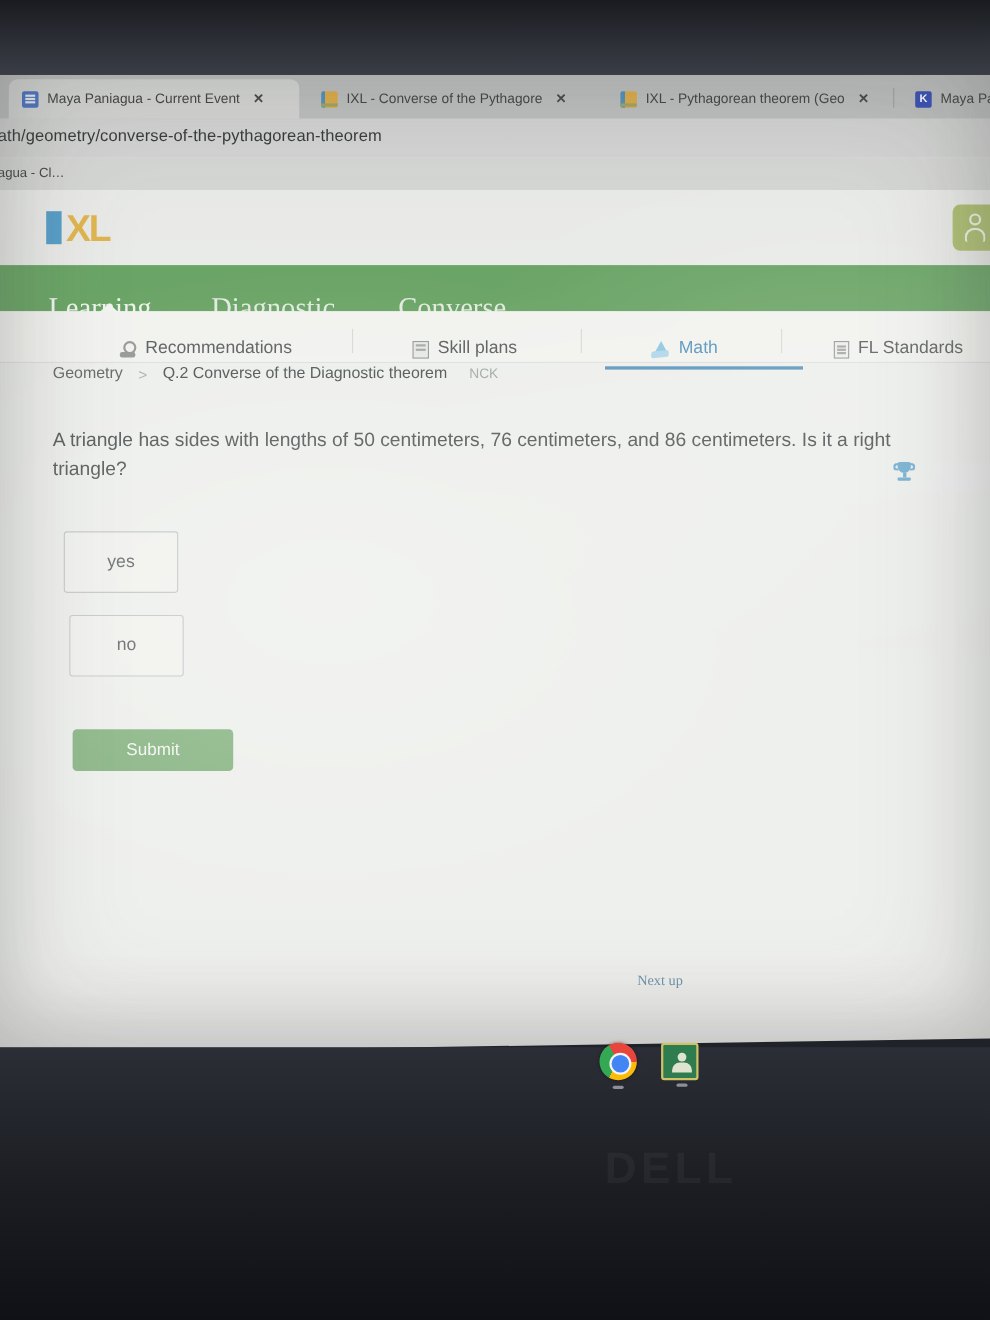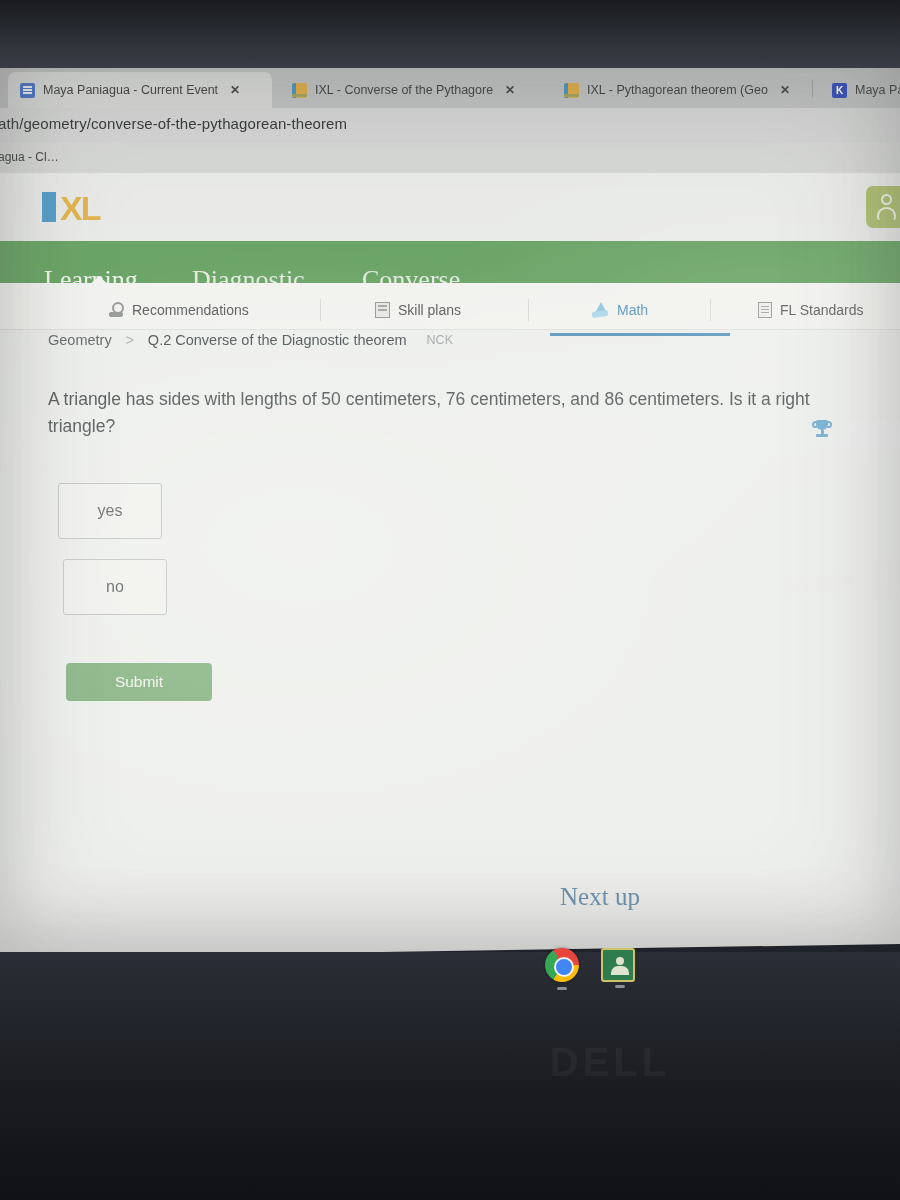--- a/index.html
+++ b/index.html
@@ -116,22 +116,22 @@
           font-family:"Liberation Serif", serif; }
   #gnav-learning { left:44px; }
   #gnav-diagnostic { left:192px; color:#dfeadd; }
   #gnav-analytics { left:362px; color:#dfeadd; }
   #gnav-pointer { position:absolute; left:88px; top:103px; width:0; height:0;
       border-left:11px solid transparent; border-right:11px solid transparent;
       border-bottom:10px solid #f2f3ef; }
 
   #subnav { position:absolute; left:0; top:110px; width:900px; height:47px;
             background:#f1f2ee; border-bottom:1px solid #dcdedb; }
-  .subtab { position:absolute; top:10px; height:33px; display:flex; align-items:center;
-            gap:8px; font-size:14px; color:#4c5150; }
+  .subtab { position:absolute; top:10px; height:33px; display:flex; align-items:flex-end;
+            gap:8px; font-size:16px; color:#4c5150; }
   .subtab.active { color:#3e8fc4; }
   .subtab .underline { position:absolute; left:-42px; bottom:-10px; width:180px; height:3px;
             background:#3e8fc4; }
   .subdiv { position:absolute; top:16px; width:1px; height:22px; background:#d3d6d2; }
   #st1 { left:108px; } #st2 { left:375px; } #st3 { left:592px; } #st4 { left:758px; }
   .ico-rec { width:16px; height:16px; position:relative; }
   .ico-rec::before{content:"";position:absolute;left:4px;top:0;width:8px;height:8px;
      border:2px solid #8d918c;border-radius:50%;}
   .ico-rec::after{content:"";position:absolute;left:1px;top:10px;width:14px;height:5px;
      background:#8d918c;border-radius:2px;}
@@ -176,21 +176,21 @@
          display:flex; align-items:center; justify-content:center;
          font-size:16px; color:#4a5052; }
   #opt-yes { width:104px; height:56px; margin-bottom:20px; }
   #opt-no  { width:104px; height:56px; margin-left:5px; }
 
   #submit { position:absolute; left:66px; top:595px; width:146px; height:38px;
             background:#70ad6a; border-radius:4px; display:flex; align-items:center;
             justify-content:center; font-size:15.5px; color:#f2f6ef; }
 
   #nextup { position:absolute; left:520px; top:815px; width:160px; text-align:center;
-            font-size:25px; color:#4a7ea6; font-family:"Liberation Serif", serif; }
+            font-size:13px; color:#4a7ea6; font-family:"Liberation Serif", serif; }
 </style>
 </head>
 <body>
 
 <div id="photo">
 
   <div id="bezel-top"></div>
 
   <div id="screen">
 

